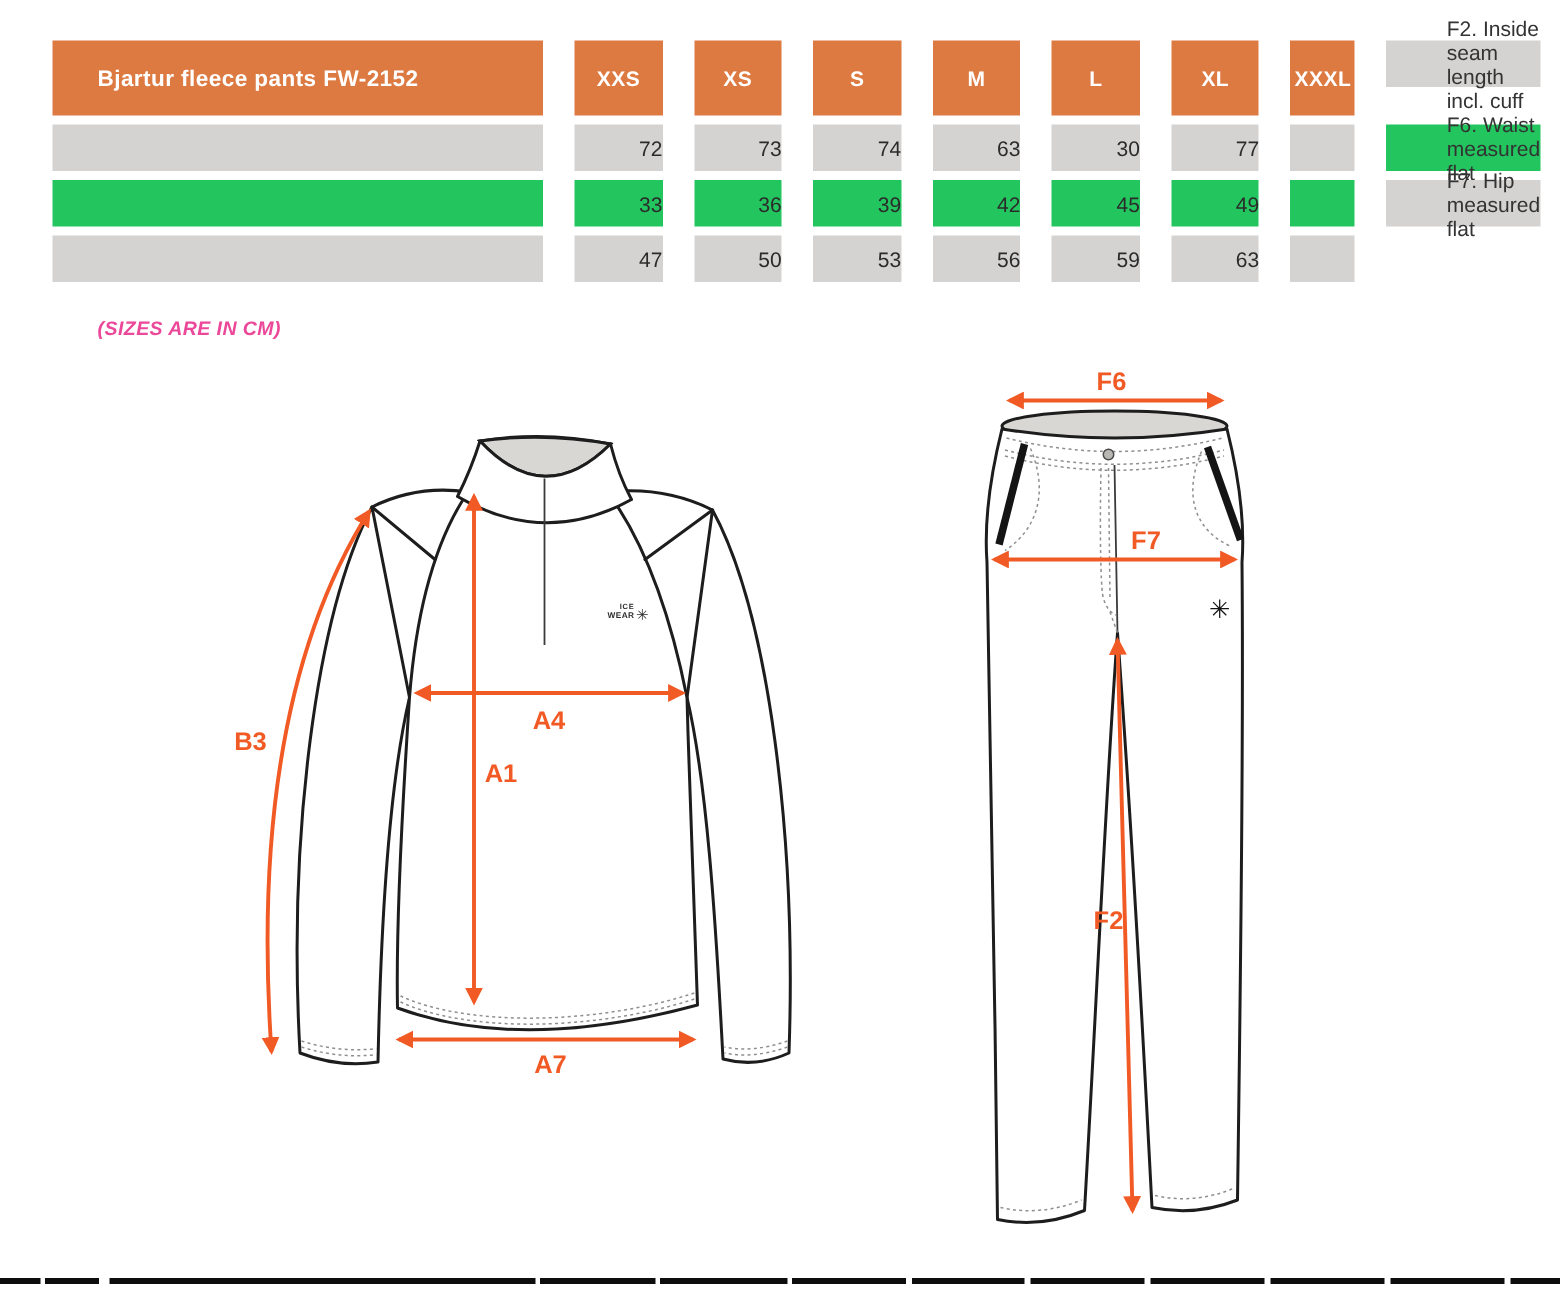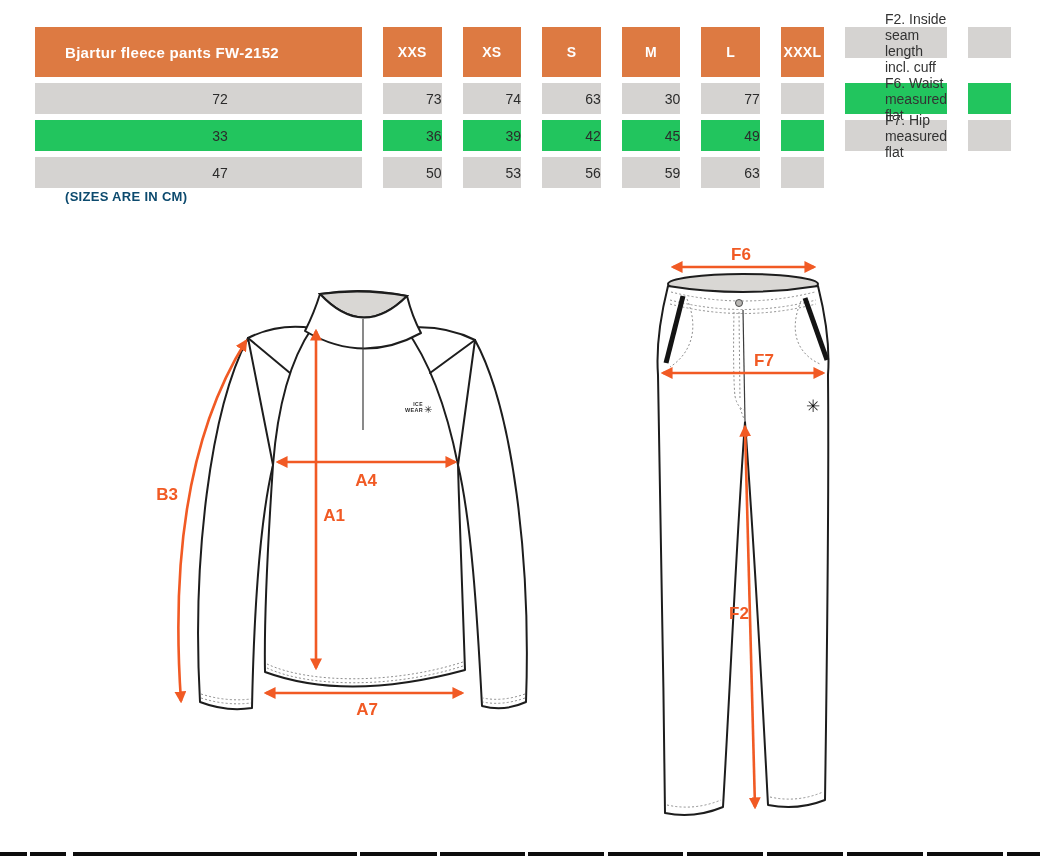--- a/index.html
+++ b/index.html
@@ -15,22 +15,22 @@
   }
   .cell{display:flex;align-items:center;justify-content:center;box-sizing:border-box;}
   .th{height:50px;background:#dd7a42;color:#ffffff;font-weight:bold;font-size:14px;letter-spacing:.3px;}
   .th.name{justify-content:flex-start;padding-left:30px;font-size:15px;}
   .td{height:31px;font-size:14px;color:#2b2b2b;padding-left:43px;}
   .td.label{justify-content:flex-start;padding-left:40px;color:#333;}
   .rowA{background:#d5d3d1;}
   .rowB{background:#22c55e;}
 
   .units-note{
-    position:absolute;left:65px;top:189px;
-    color:#0c4a6e;font-size:13px;font-weight:600;letter-spacing:.3px;
+    position:absolute;left:65px;top:211px;
+    color:#ec4899;font-size:13px;font-weight:600;letter-spacing:.3px;font-style:italic;
   }
 
   
   .drawing{position:absolute;}
   .fleece{left:140px;top:260px;}
   .pants{left:630px;top:240px;}
   svg{display:block;}
   svg text{font-family:"Liberation Sans", sans-serif;}
   .outline{fill:none;stroke:#1d1d1d;stroke-width:2;stroke-linejoin:round;stroke-linecap:round;}
   .fillwhite{fill:#ffffff;stroke:#1d1d1d;stroke-width:2;stroke-linejoin:round;}
@@ -51,20 +51,21 @@
 
 <div class="page">
 
   <div class="size-table">
     <div class="cell th name">Bjartur fleece pants FW-2152</div>
     <div class="cell th">XXS</div>
     <div class="cell th">XS</div>
     <div class="cell th">S</div>
     <div class="cell th">M</div>
     <div class="cell th">L</div>
+    <div class="cell th">XL</div>
     <div class="cell th">XXXL</div>
 
     <div class="cell td label rowA">F2. Inside seam length incl. cuff</div>
     <div class="cell td rowA"></div>
     <div class="cell td rowA">72</div>
     <div class="cell td rowA">73</div>
     <div class="cell td rowA">74</div>
     <div class="cell td rowA">63</div>
     <div class="cell td rowA">30</div>
     <div class="cell td rowA">77</div>

